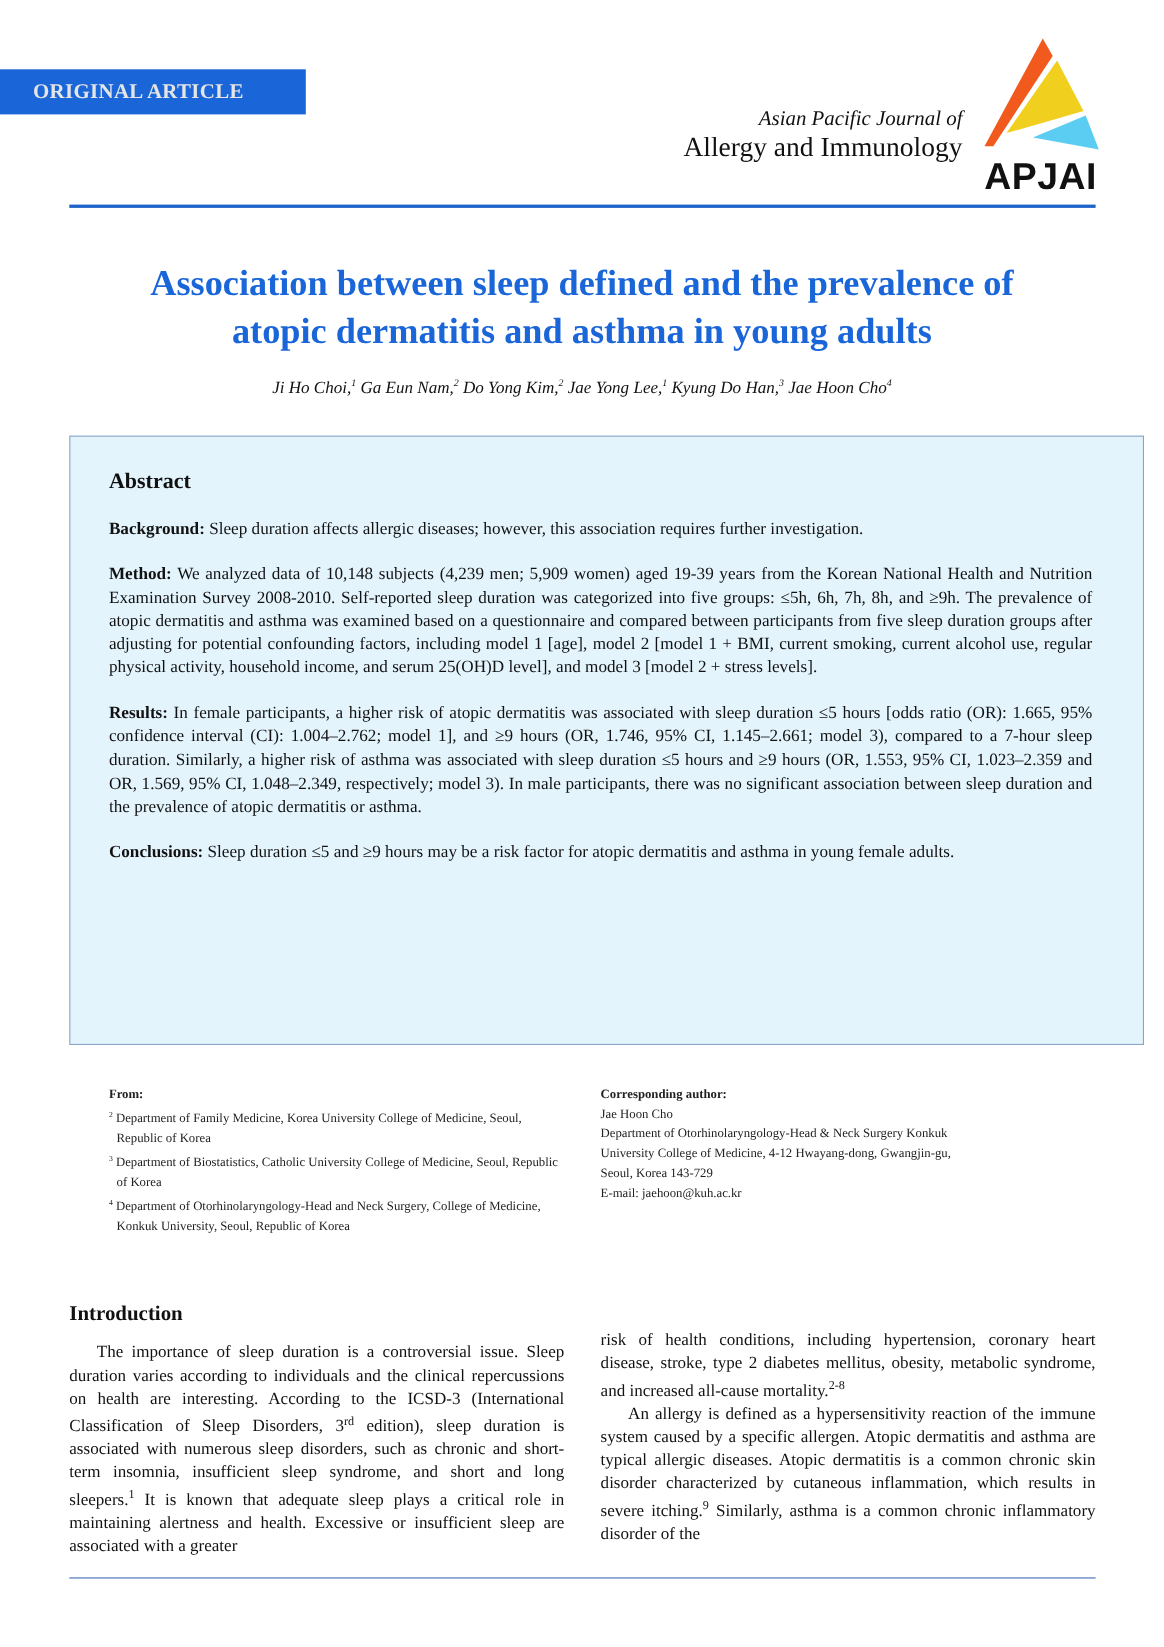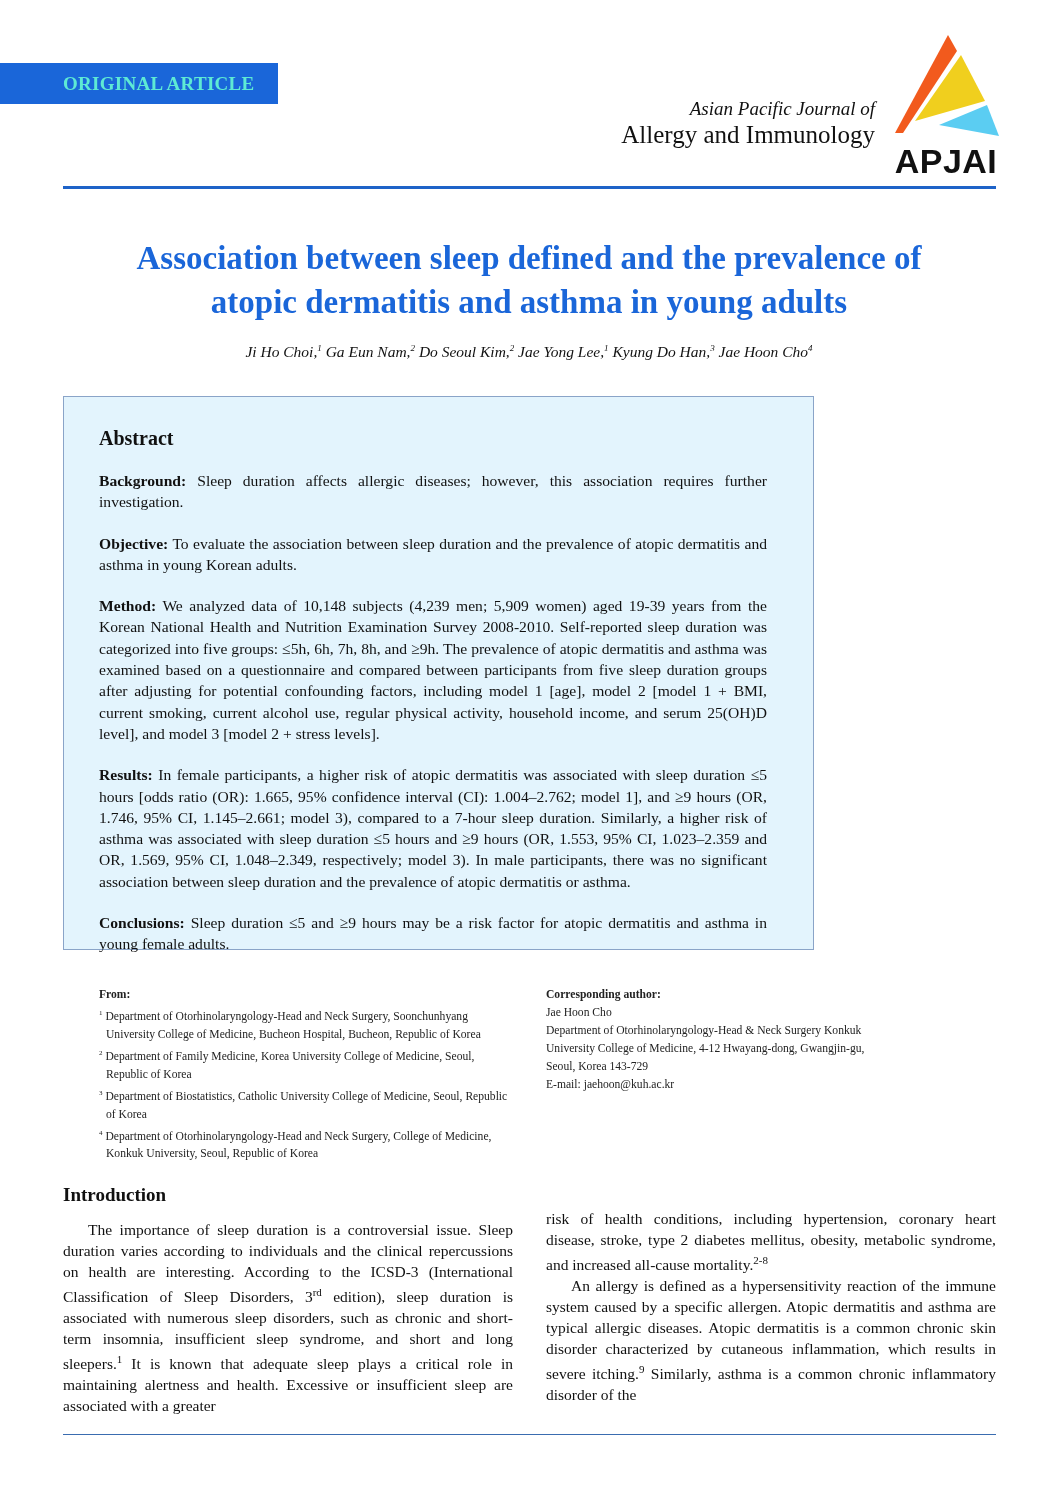--- a/index.html
+++ b/index.html
@@ -1,24 +1,24 @@
 <!DOCTYPE html>
 <html><head>
   <meta charset="utf-8">
   <style>
     * { box-sizing: border-box; margin: 0; padding: 0; }
     html, body { width: 1058px; height: 1497px; background: #ffffff; overflow: hidden; }
     body { position: relative; font-family: "Liberation Serif", "DejaVu Serif", serif; color: #1a1a1a; }
 
     .article-badge {
       position: absolute; left: 0; top: 63px; width: 278px; height: 41px;
-      background: #1a66d9; color: #5eead4;
+      background: #1a66d9; color: #e5e5e5;
       font-family: "Liberation Serif", serif; font-weight: bold; font-size: 19px;
       letter-spacing: 0.3px;
-      display: flex; align-items: center; padding-left: 63px;
+      display: flex; align-items: center; padding-left: 30px;
     }
 
     .journal-name { position: absolute; right: 183px; top: 98px; text-align: right; }
     .journal-line1 { font-style: italic; font-size: 19px; color: #111; line-height: 22px; }
     .journal-line2 { font-size: 25px; color: #111; line-height: 30px; }
 
     .logo { position: absolute; left: 893px; top: 33px; width: 110px; height: 145px; }
     .logo svg { position: absolute; left: 0; top: 0; }
     .logo-text {
       position: absolute; left: 0; top: 110px; width: 106px; text-align: center;
@@ -33,21 +33,21 @@
       font-family: "Liberation Serif", serif; font-weight: bold; font-size: 33px;
       color: #1a66d9; line-height: 44px;
     }
     .authors {
       position: absolute; left: 40px; top: 343px; width: 978px; text-align: center;
       font-style: italic; font-size: 15.5px; color: #111;
     }
     .authors sup { font-size: 9px; }
 
     .abstract-box {
-      position: absolute; left: 63px; top: 396px; width: 751px; height: 554px;
+      position: absolute; left: 63px; top: 396px; width: 977px; height: 554px;
       background: #e3f4fd; border: 1px solid #8aa4c8;
       padding: 30px 46px 0 35px;
     }
     .abstract-heading { font-size: 20px; font-weight: bold; color: #111; margin-bottom: 20px; }
     .abstract-para {
       font-size: 15.6px; line-height: 21.3px; text-align: justify; margin-bottom: 20px; color: #111;
     }
     .abstract-para .label { font-weight: bold; }
 
     .affil { position: absolute; left: 99px; top: 986px; width: 420px; font-size: 11.6px; line-height: 18px; color: #222; }
@@ -92,48 +92,44 @@
 <div class="header-rule"></div>
 
 <h1 class="title">
   <span>Association between sleep defined and the prevalence of</span><br>
   <span>atopic dermatitis and asthma in young adults</span>
 </h1>
 
 <div class="authors">
   <span>Ji Ho Choi,</span><sup>1</sup>
   <span>Ga Eun Nam,</span><sup>2</sup>
-  <span>Do Seoul Kim,</span><sup>2</sup>
+  <span>Do Yong Kim,</span><sup>2</sup>
   <span>Jae Yong Lee,</span><sup>1</sup>
   <span>Kyung Do Han,</span><sup>3</sup>
   <span>Jae Hoon Cho</span><sup>4</sup>
 </div>
 
 <section class="abstract-box">
   <h2 class="abstract-heading">Abstract</h2>
   <p class="abstract-para">
     <span class="label">Background:</span><span> Sleep duration affects allergic diseases; however, this association requires further investigation.</span>
-  </p>
-  <p class="abstract-para">
-    <span class="label">Objective:</span><span> To evaluate the association between sleep duration and the prevalence of atopic dermatitis and asthma in young Korean adults.</span>
   </p>
   <p class="abstract-para">
     <span class="label">Method:</span><span> We analyzed data of 10,148 subjects (4,239 men; 5,909 women) aged 19-39 years from the Korean National Health and Nutrition Examination Survey 2008-2010. Self-reported sleep duration was categorized into five groups: ≤5h, 6h, 7h, 8h, and ≥9h. The prevalence of atopic dermatitis and asthma was examined based on a questionnaire and compared between participants from five sleep duration groups after adjusting for potential confounding factors, including model 1 [age], model 2 [model 1 + BMI, current smoking, current alcohol use, regular physical activity, household income, and serum 25(OH)D level], and model 3 [model 2 + stress levels].</span>
   </p>
   <p class="abstract-para">
     <span class="label">Results:</span><span> In female participants, a higher risk of atopic dermatitis was associated with sleep duration ≤5 hours [odds ratio (OR): 1.665, 95% confidence interval (CI): 1.004–2.762; model 1], and ≥9 hours (OR, 1.746, 95% CI, 1.145–2.661; model 3), compared to a 7-hour sleep duration. Similarly, a higher risk of asthma was associated with sleep duration ≤5 hours and ≥9 hours (OR, 1.553, 95% CI, 1.023–2.359 and OR, 1.569, 95% CI, 1.048–2.349, respectively; model 3). In male participants, there was no significant association between sleep duration and the prevalence of atopic dermatitis or asthma.</span>
   </p>
   <p class="abstract-para">
     <span class="label">Conclusions:</span><span> Sleep duration ≤5 and ≥9 hours may be a risk factor for atopic dermatitis and asthma in young female adults.</span>
   </p>
 </section>
 
 <div class="affil">
   <div class="hd">From:</div>
-  <div class="item"><sup>1</sup><span> Department of Otorhinolaryngology-Head and Neck Surgery, Soonchunhyang University College of Medicine, Bucheon Hospital, Bucheon, Republic of Korea</span></div>
   <div class="item"><sup>2</sup><span> Department of Family Medicine, Korea University College of Medicine, Seoul, Republic of Korea</span></div>
   <div class="item"><sup>3</sup><span> Department of Biostatistics, Catholic University College of Medicine, Seoul, Republic of Korea</span></div>
   <div class="item"><sup>4</sup><span> Department of Otorhinolaryngology-Head and Neck Surgery, College of Medicine, Konkuk University, Seoul, Republic of Korea</span></div>
 </div>
 
 <div class="corresp">
   <div class="hd">Corresponding author:</div>
   <div>Jae Hoon Cho</div>
   <div>Department of Otorhinolaryngology-Head &amp; Neck Surgery Konkuk</div>
   <div>University College of Medicine, 4-12 Hwayang-dong, Gwangjin-gu,</div>

